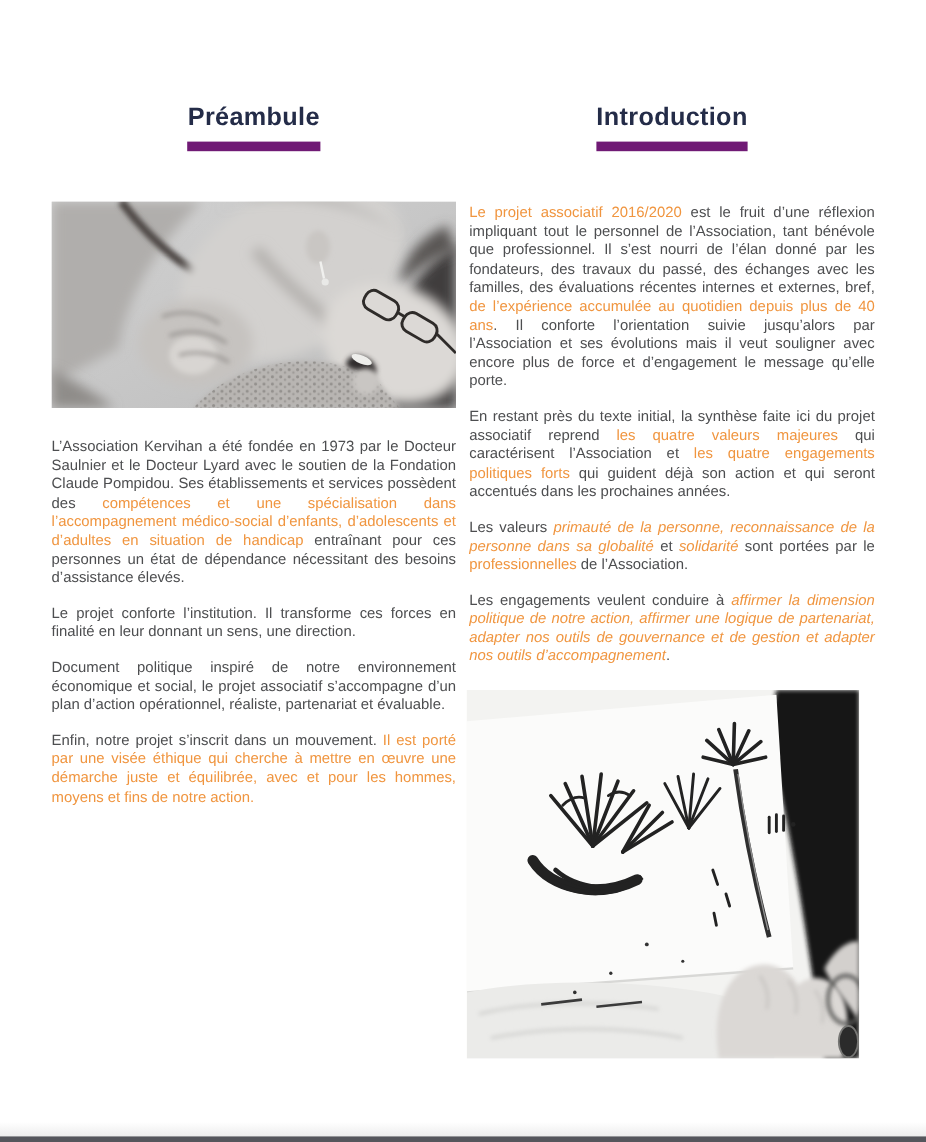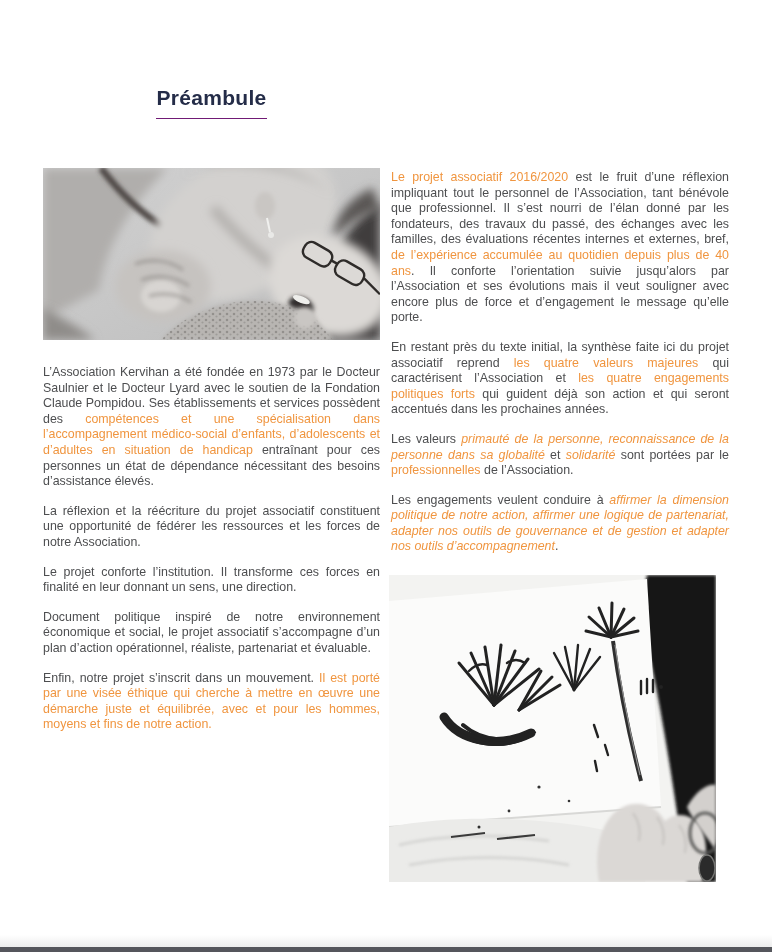--- a/index.html
+++ b/index.html
@@ -1,20 +1,20 @@
 <!DOCTYPE html>
 <html lang="fr"><head>
 <meta charset="utf-8">
 <style>
   html,body{margin:0;padding:0;background:#ffffff;}
   .page{position:relative;width:772px;height:952px;background:#ffffff;overflow:hidden;
         font-family:"Liberation Sans",sans-serif;}
   .col-title{position:absolute;top:86px;margin:0;text-align:center;
              font-size:21px;font-weight:700;color:#242c48;letter-spacing:.3px;}
-  .col-title .title-text{display:inline-block;padding-bottom:8px;border-bottom:1px solid #701a75;}
+  .col-title .title-text{display:inline-block;padding-bottom:8px;border-bottom:8px solid #701a75;}
   .col-title-left{left:43px;width:337px;}
   .col-title-right{left:391px;width:338px;}
   .text-block{position:absolute;font-size:12.4px;line-height:15.6px;text-align:justify;
               color:#4d4e50;}
   .text-block-left{left:43px;top:353px;width:337px;}
   .text-block-right{left:391px;top:158px;width:338px;}
   .text-block p{margin:12px 0 14px 0;}
   .seg-n{color:#4d4e50;}
   .seg-o{color:#f0953f;}
   .seg-oi{color:#f0953f;font-style:italic;}
@@ -28,20 +28,23 @@
 </style>
 </head>
 <body>
 
 <div class="page">
 
   <h2 class="col-title col-title-left">
     <span class="title-text">Préambule</span>
   </h2>
 
+  <h2 class="col-title col-title-right">
+    <span class="title-text">Introduction</span>
+  </h2>
 
   <div class="photo photo-left">
     <svg viewBox="0 0 337 172" width="337" height="172">
       <defs>
         <linearGradient id="lpBg" x1="0" y1="0" x2="1" y2="1">
           <stop offset="0" stop-color="#d2d2d2"></stop>
             <stop offset="1" stop-color="#bcbcbc"></stop>
         </linearGradient>
         <filter id="soft" x="-30%" y="-30%" width="160%" height="160%">
             <feGaussianBlur stdDeviation="2.2"></feGaussianBlur>
@@ -87,21 +90,20 @@
       </g>
       <path d="M118,172 C158,128 232,122 272,150 L290,172 Z" fill="#b8b5b2" filter="url(#soft)"></path>
       <path d="M118,172 C158,128 232,122 272,150 L290,172 Z" fill="url(#knit)" opacity=".85"></path>
       <circle cx="262" cy="150" r="11" fill="#c9c6c3" filter="url(#soft)"></circle>
       <path d="M0,140 C20,150 40,162 52,172 L0,172 Z" fill="#8f8c89" filter="url(#soft2)"></path>
     </svg>
   </div>
 
   <div class="text-block text-block-left">
       <p><span class="seg-n">L’Association Kervihan a été fondée en 1973 par le Docteur Saulnier et le Docteur Lyard avec le soutien de la Fondation Claude Pompidou. Ses établissements et services possèdent des </span><span class="seg-o">compétences et une spécialisation dans l’accompagnement médico-social d’enfants, d’adolescents et d’adultes en situation de handicap</span><span class="seg-n"> entraînant pour ces personnes un état de dépendance nécessitant des besoins d’assistance élevés.</span></p>
-      <p><span class="seg-n">La réflexion et la réécriture du projet associatif constituent une opportunité de fédérer les ressources et les forces de notre Association.</span></p>
       <p><span class="seg-n">Le projet conforte l’institution. Il transforme ces forces en finalité en leur donnant un sens, une direction.</span></p>
       <p><span class="seg-n">Document politique inspiré de notre environnement économique et social, le projet associatif s’accompagne d’un plan d’action opérationnel, réaliste, partenariat et évaluable.</span></p>
       <p><span class="seg-n">Enfin, notre projet s’inscrit dans un mouvement. </span><span class="seg-o">Il est porté par une visée éthique qui cherche à mettre en œuvre une démarche juste et équilibrée, avec et pour les hommes, moyens et fins de notre action.</span></p>
     </div>
 
   <div class="text-block text-block-right">
       <p><span class="seg-o">Le projet associatif 2016/2020</span><span class="seg-n"> est le fruit d’une réflexion impliquant tout le personnel de l’Association, tant bénévole que professionnel. Il s’est nourri de l’élan donné par les fondateurs, des travaux du passé, des échanges avec les familles, des évaluations récentes internes et externes, bref, </span><span class="seg-o">de l’expérience accumulée au quotidien depuis plus de 40 ans</span><span class="seg-n">. Il conforte l’orientation suivie jusqu’alors par l’Association et ses évolutions mais il veut souligner avec encore plus de force et d’engagement le message qu’elle porte.</span></p>
       <p><span class="seg-n">En restant près du texte initial, la synthèse faite ici du projet associatif reprend </span><span class="seg-o">les quatre valeurs majeures</span><span class="seg-n"> qui caractérisent l’Association et </span><span class="seg-o">les quatre engagements politiques forts</span><span class="seg-n"> qui guident déjà son action et qui seront accentués dans les prochaines années.</span></p>
       <p><span class="seg-n">Les valeurs </span><span class="seg-oi">primauté de la personne, reconnaissance de la personne dans sa globalité</span><span class="seg-n"> et </span><span class="seg-oi">solidarité</span><span class="seg-n"> sont portées par le </span><span class="seg-o">professionnelles</span><span class="seg-n"> de l’Association.</span></p>
       <p><span class="seg-n">Les engagements veulent conduire à </span><span class="seg-oi">affirmer la dimension politique de notre action, affirmer une logique de partenariat, adapter nos outils de gouvernance et de gestion et adapter nos outils d’accompagnement</span><span class="seg-n">.</span></p>

